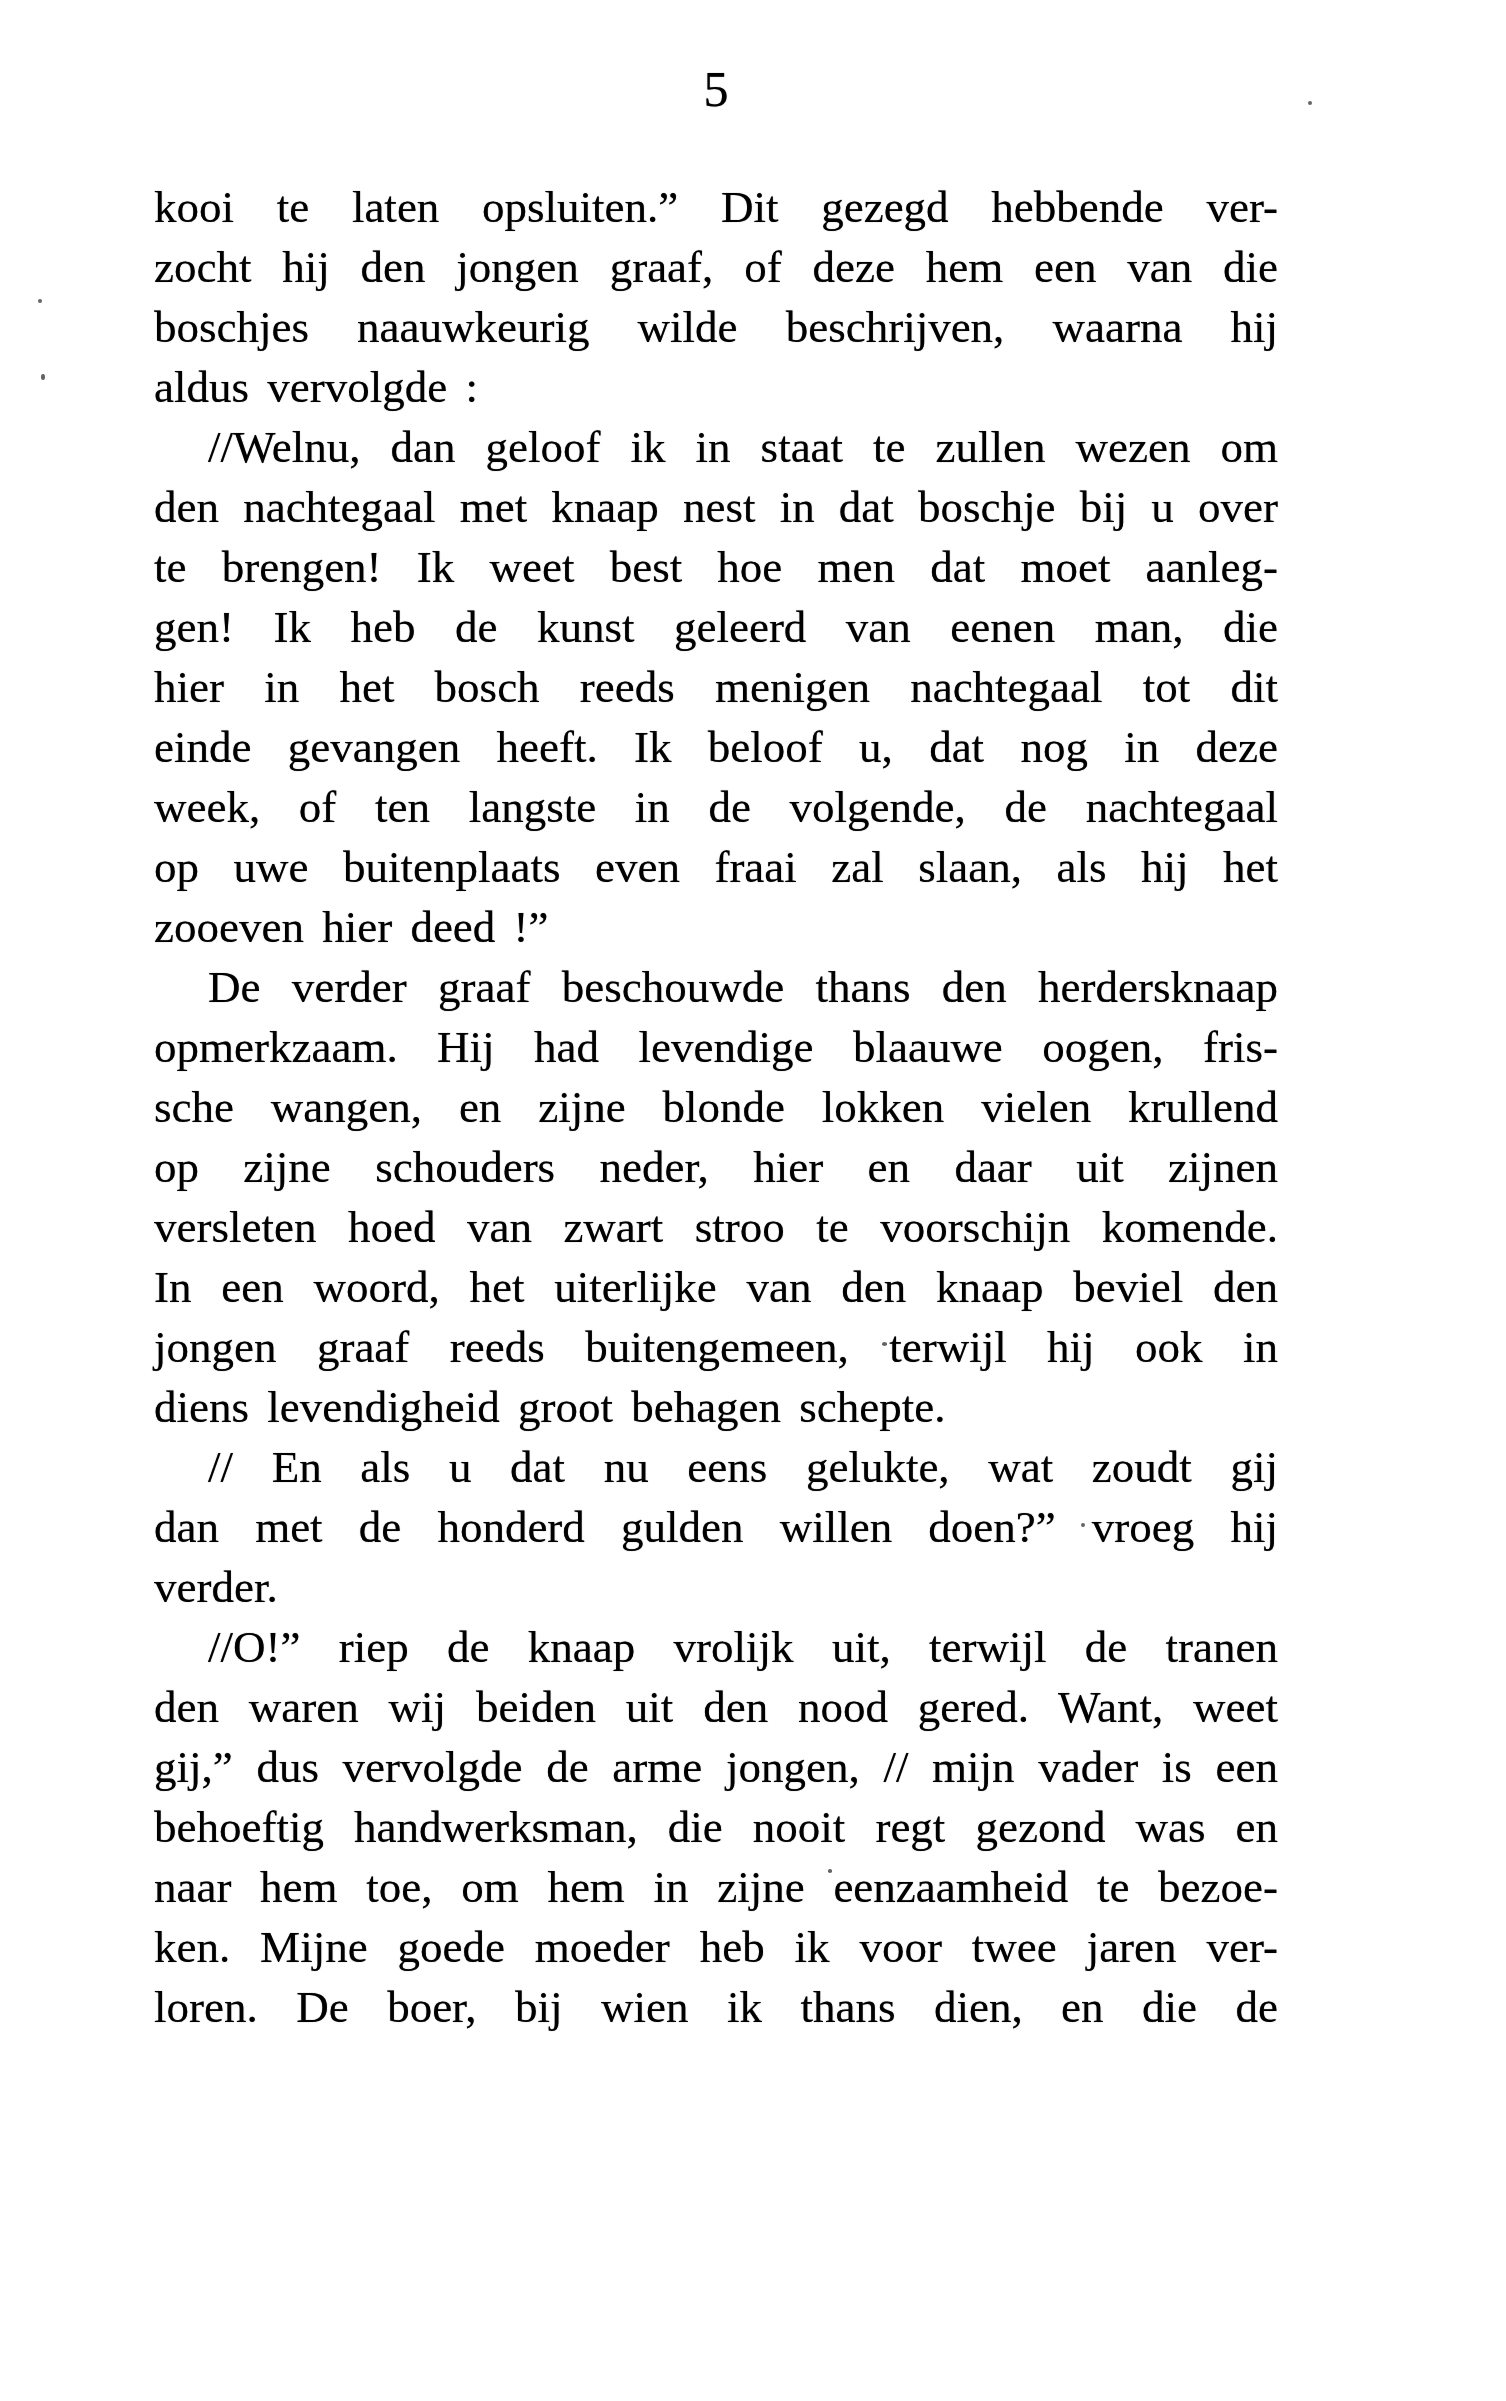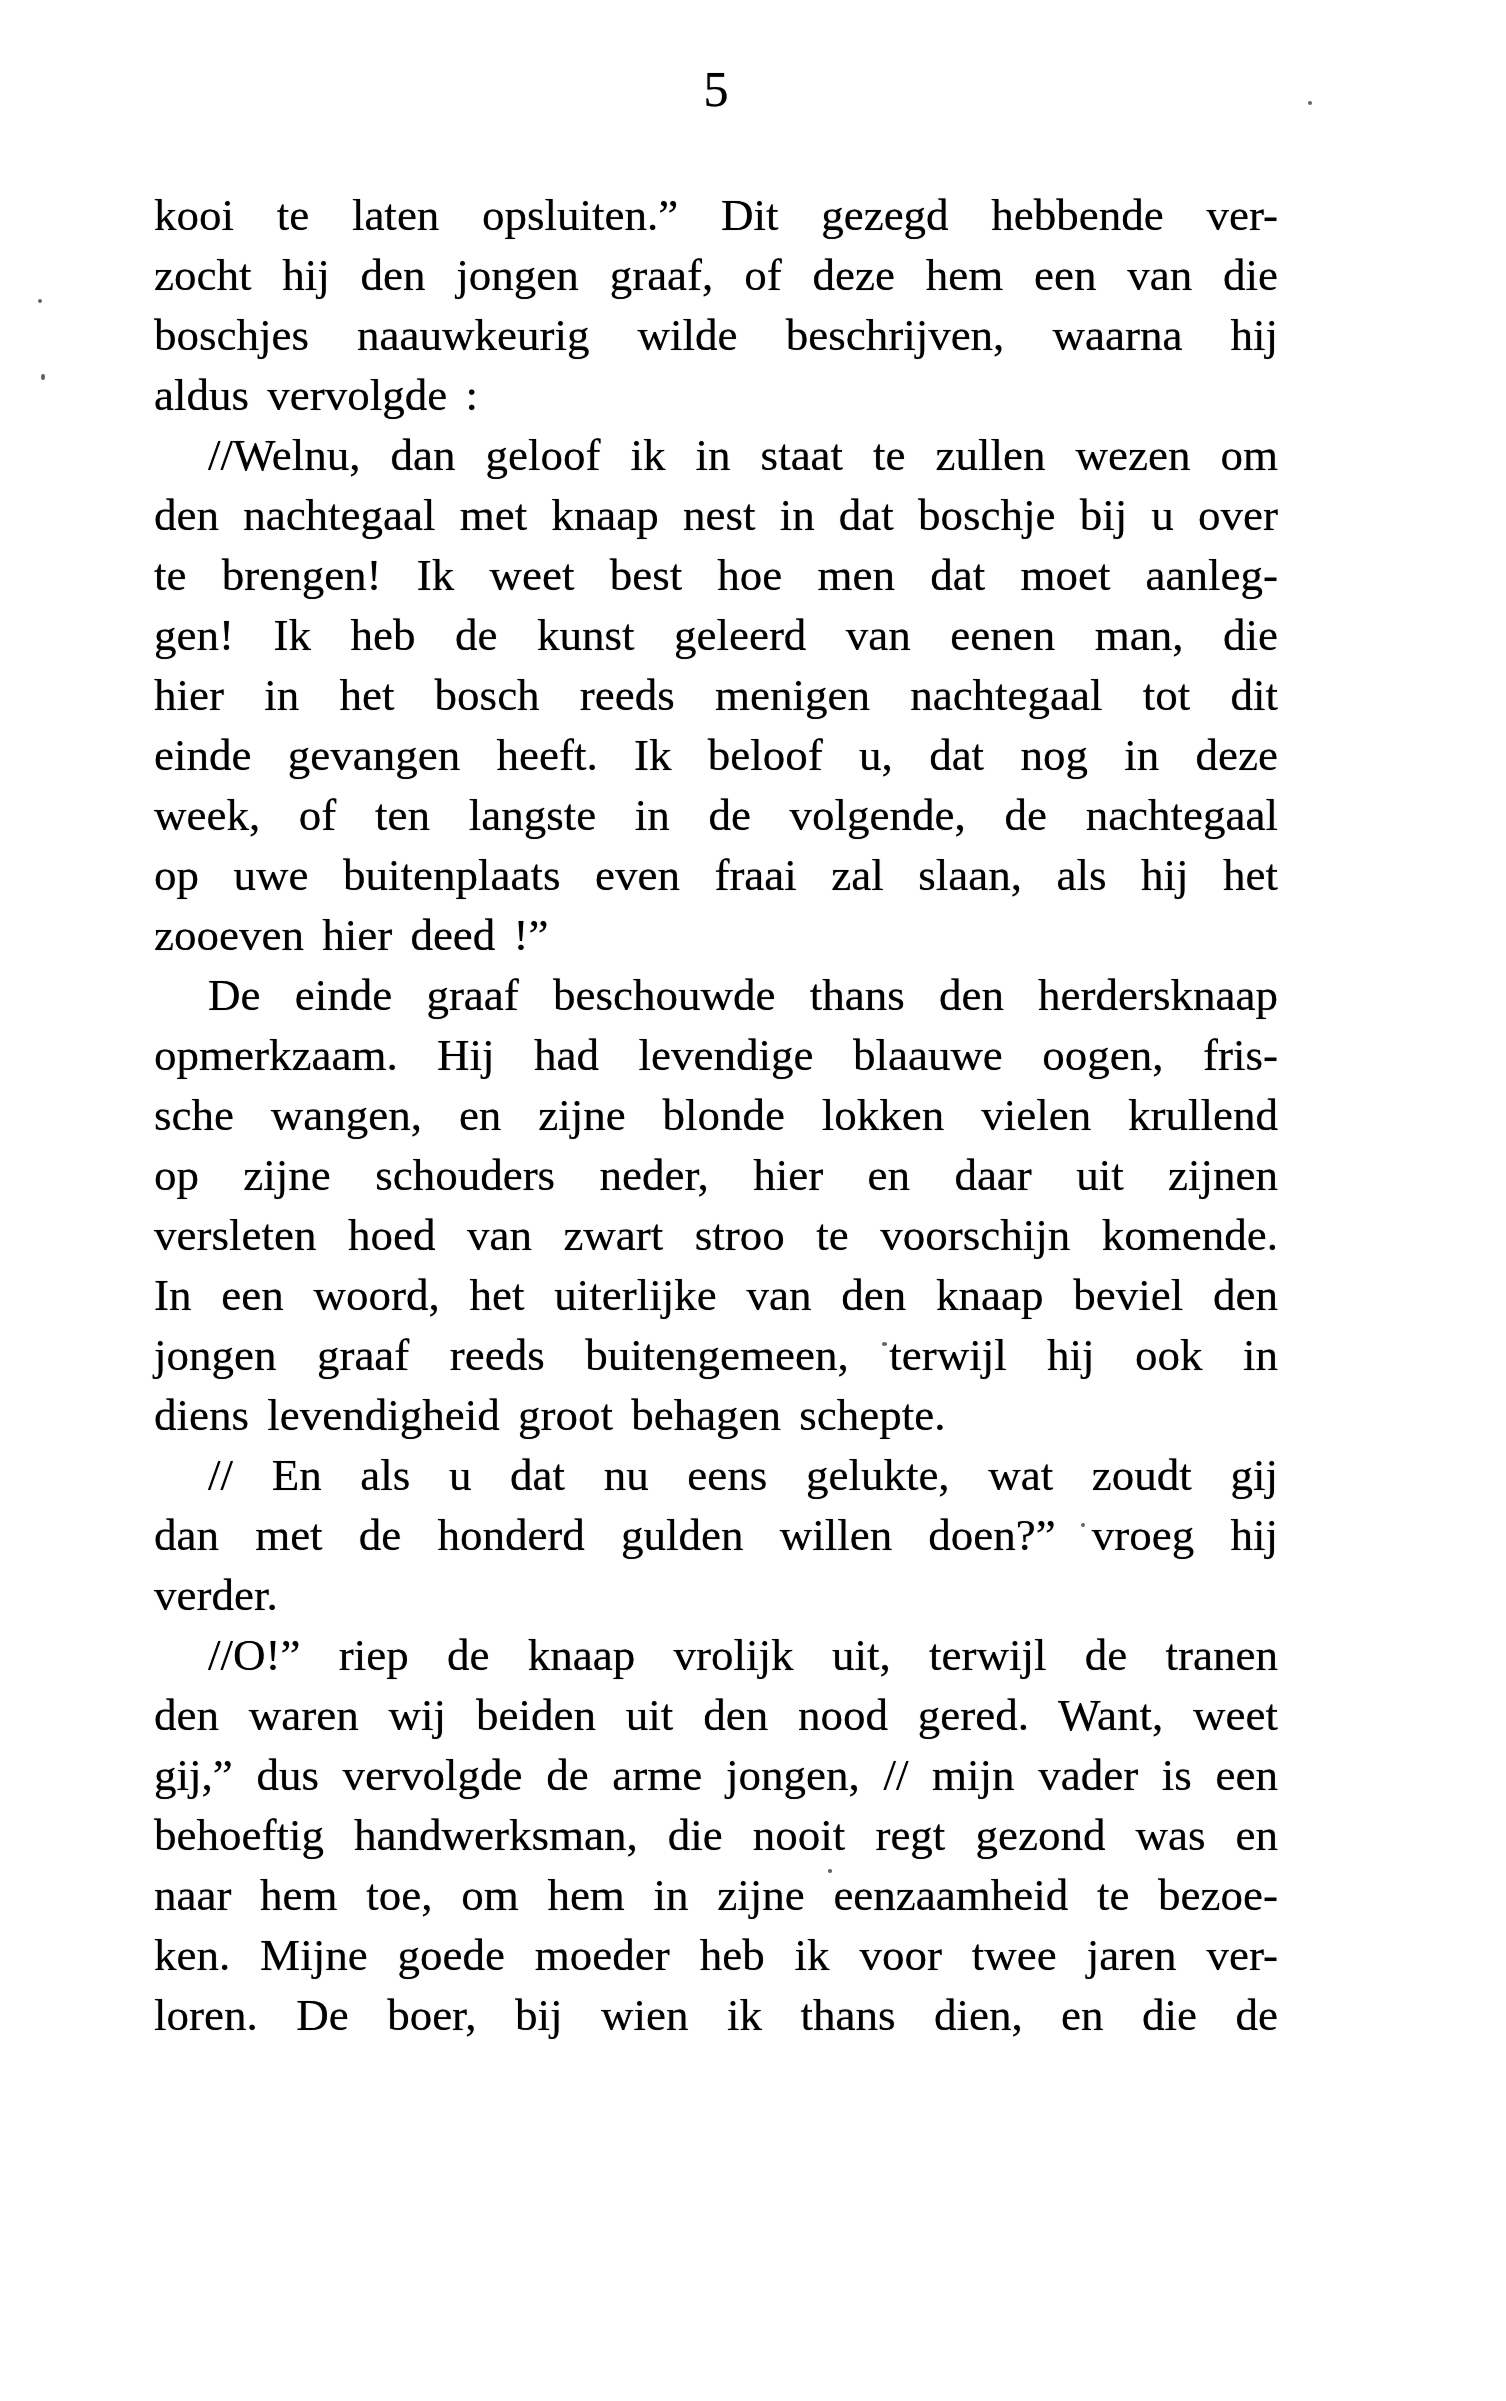--- a/index.html
+++ b/index.html
@@ -21,21 +21,21 @@
     top: 64px;
     left: 154px;
     width: 1124px;
     text-align: center;
     font-size: 50px;
     line-height: 1;
     text-shadow: 0 0 0.9px rgba(0,0,0,0.65);
   }
   .text-block {
     position: absolute;
-    top: 185px;
+    top: 177px;
     left: 154px;
     width: 1124px;
     font-size: 45px;
     line-height: 60px;
     word-spacing: 7px;
     text-shadow: 0 0 0.9px rgba(0,0,0,0.65);
   }
   .line {
     text-align: justify;
     text-align-last: justify;
@@ -66,21 +66,21 @@
       <div class="line end">aldus vervolgde :</div>
       <div class="line indent">//Welnu, dan geloof ik in staat te zullen wezen om</div>
       <div class="line">den nachtegaal met knaap nest in dat boschje bij u over</div>
       <div class="line">te brengen! Ik weet best hoe men dat moet aanleg-</div>
       <div class="line">gen! Ik heb de kunst geleerd van eenen man, die</div>
       <div class="line">hier in het bosch reeds menigen nachtegaal tot dit</div>
       <div class="line">einde gevangen heeft. Ik beloof u, dat nog in deze</div>
       <div class="line">week, of ten langste in de volgende, de nachtegaal</div>
       <div class="line">op uwe buitenplaats even fraai zal slaan, als hij het</div>
       <div class="line end">zooeven hier deed !”</div>
-      <div class="line indent">De einde graaf beschouwde thans den herdersknaap</div>
+      <div class="line indent">De verder graaf beschouwde thans den herdersknaap</div>
       <div class="line">opmerkzaam. Hij had levendige blaauwe oogen, fris-</div>
       <div class="line">sche wangen, en zijne blonde lokken vielen krullend</div>
       <div class="line">op zijne schouders neder, hier en daar uit zijnen</div>
       <div class="line">versleten hoed van zwart stroo te voorschijn komende.</div>
       <div class="line">In een woord, het uiterlijke van den knaap beviel den</div>
       <div class="line">jongen graaf reeds buitengemeen, terwijl hij ook in</div>
       <div class="line end">diens levendigheid groot behagen schepte.</div>
       <div class="line indent">// En als u dat nu eens gelukte, wat zoudt gij</div>
       <div class="line">dan met de honderd gulden willen doen?” vroeg hij</div>
       <div class="line end">verder.</div>

